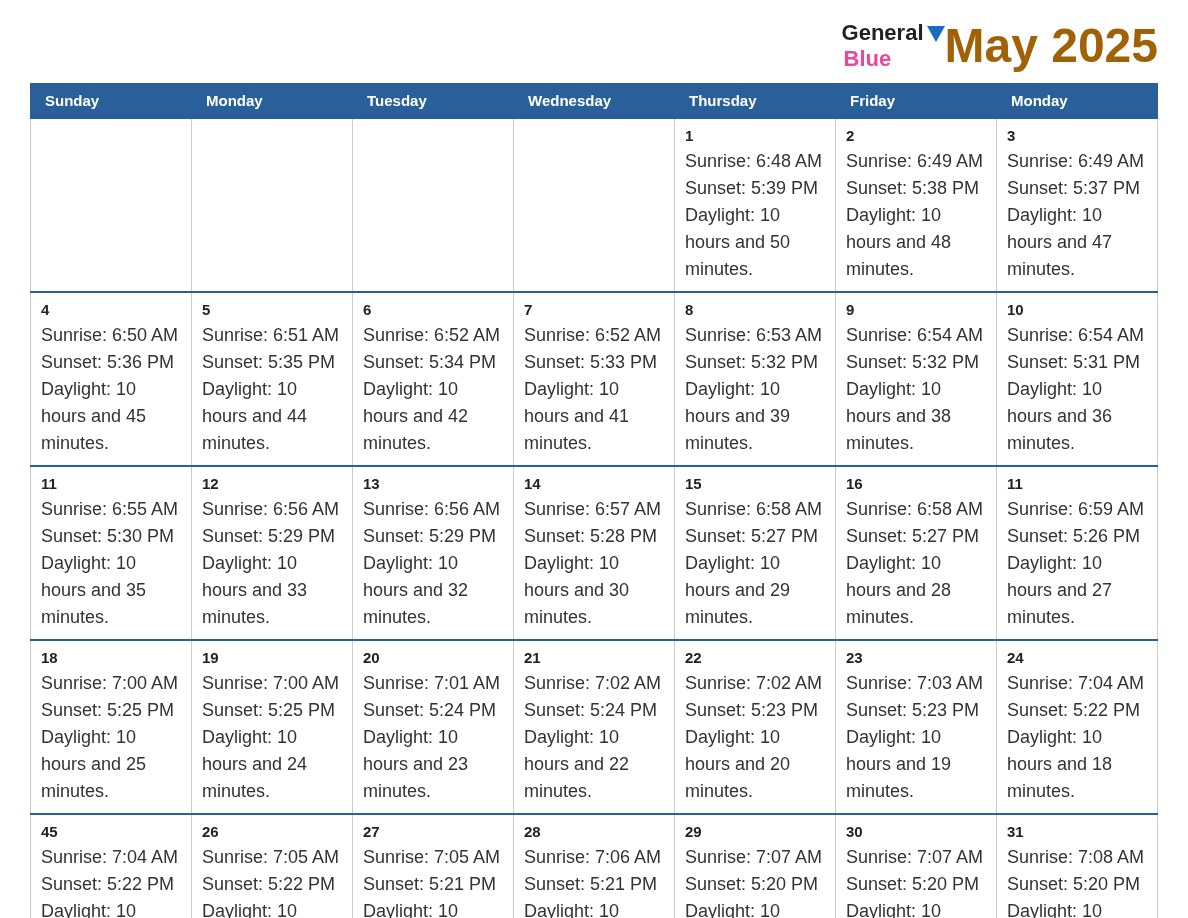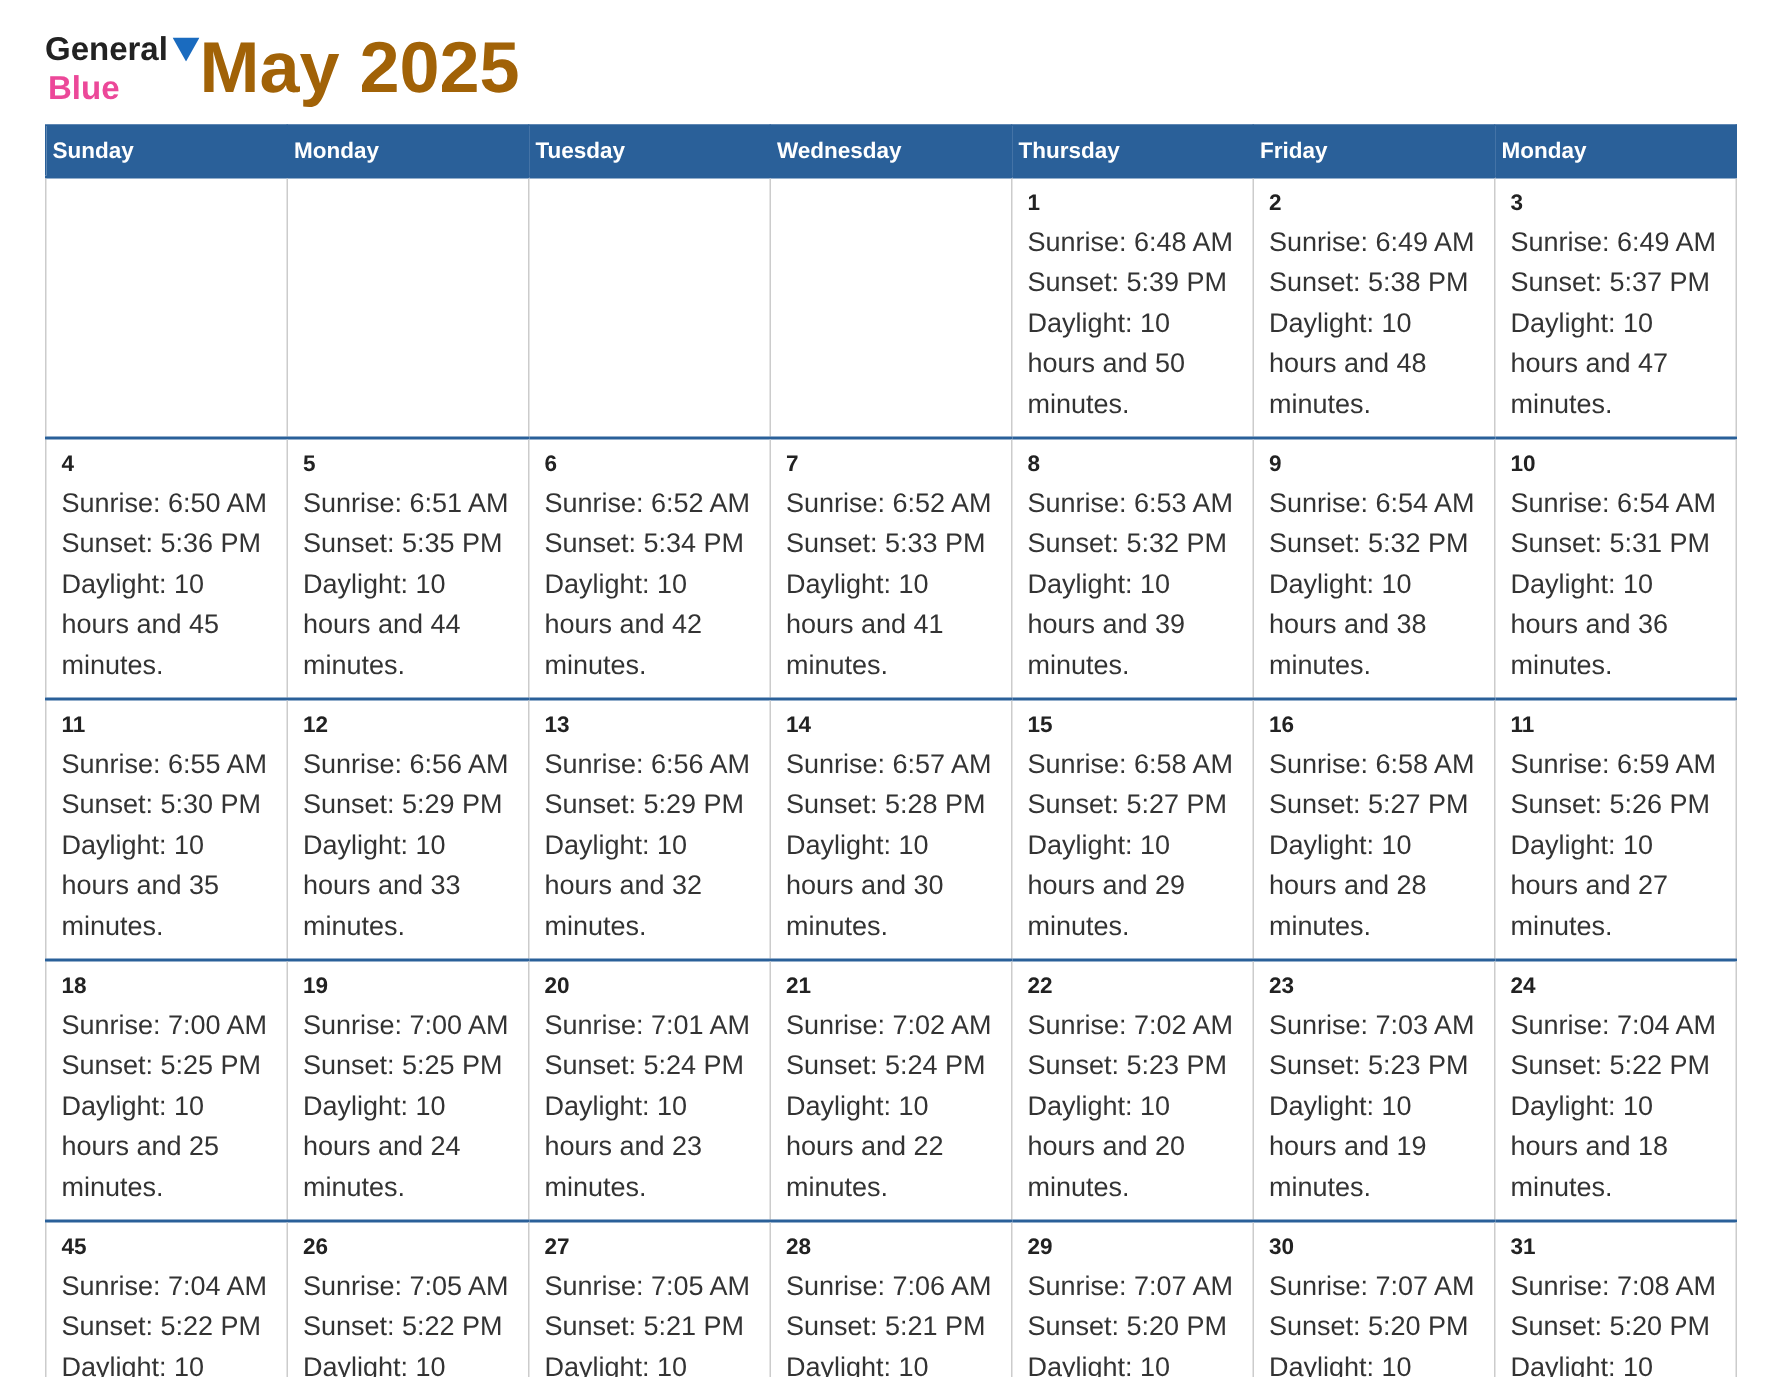--- a/index.html
+++ b/index.html
@@ -5,21 +5,21 @@
     * { margin: 0; padding: 0; box-sizing: border-box; }
     body {
       font-family: Arial, sans-serif;
       background: #fff;
       width: 1188px;
       min-height: 918px;
       padding: 20px 30px;
     }
     .header {
       display: flex;
-      justify-content: flex-start;
+      justify-content: flex-end;
       align-items: flex-start;
       margin-bottom: 10px;
     }
     .title-area {
       text-align: right;
     }
     .month-year {
       font-size: 48px;
       font-weight: bold;
       color: #a16207;
@@ -33,21 +33,21 @@
     table {
       width: 100%;
       border-collapse: collapse;
       table-layout: fixed;
     }
     thead tr th {
       background-color: #2a6099;
       color: #fff;
       font-size: 15px;
       font-weight: bold;
-      padding: 8px 4px;
+      padding: 8px 14px;
       text-align: left;
       border: 1px solid #2a6099;
     }
     tbody tr td {
       vertical-align: top;
       padding: 8px 10px;
       border: 1px solid #ccc;
       border-top: 2px solid #2a6099;
       font-size: 12.5px;
       color: #222;

